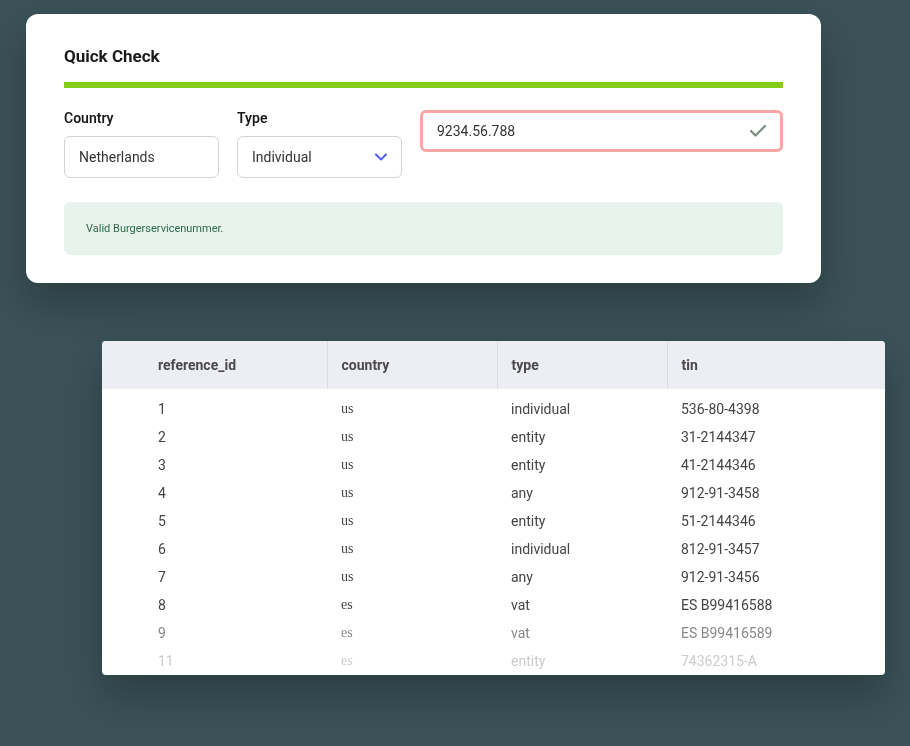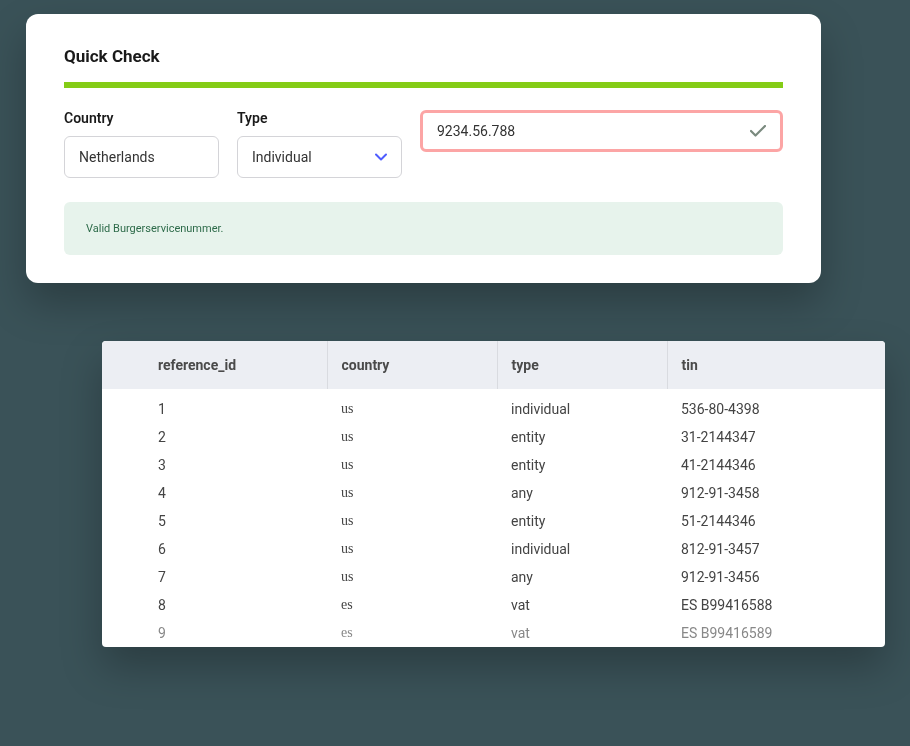--- a/index.html
+++ b/index.html
@@ -228,15 +228,21 @@
         <td class="col-country">es</td>
         <td class="col-type">vat</td>
         <td class="col-tin">ES B99416588</td>
       </tr>
       <tr class="fade-1">
         <td class="col-ref">9</td>
         <td class="col-country">es</td>
         <td class="col-type">vat</td>
         <td class="col-tin">ES B99416589</td>
       </tr>
+      <tr class="fade-3">
+        <td class="col-ref">11</td>
+        <td class="col-country">es</td>
+        <td class="col-type">entity</td>
+        <td class="col-tin">74362315-A</td>
+      </tr>
     </tbody>
   </table>
 </div>
 
 </body></html>

